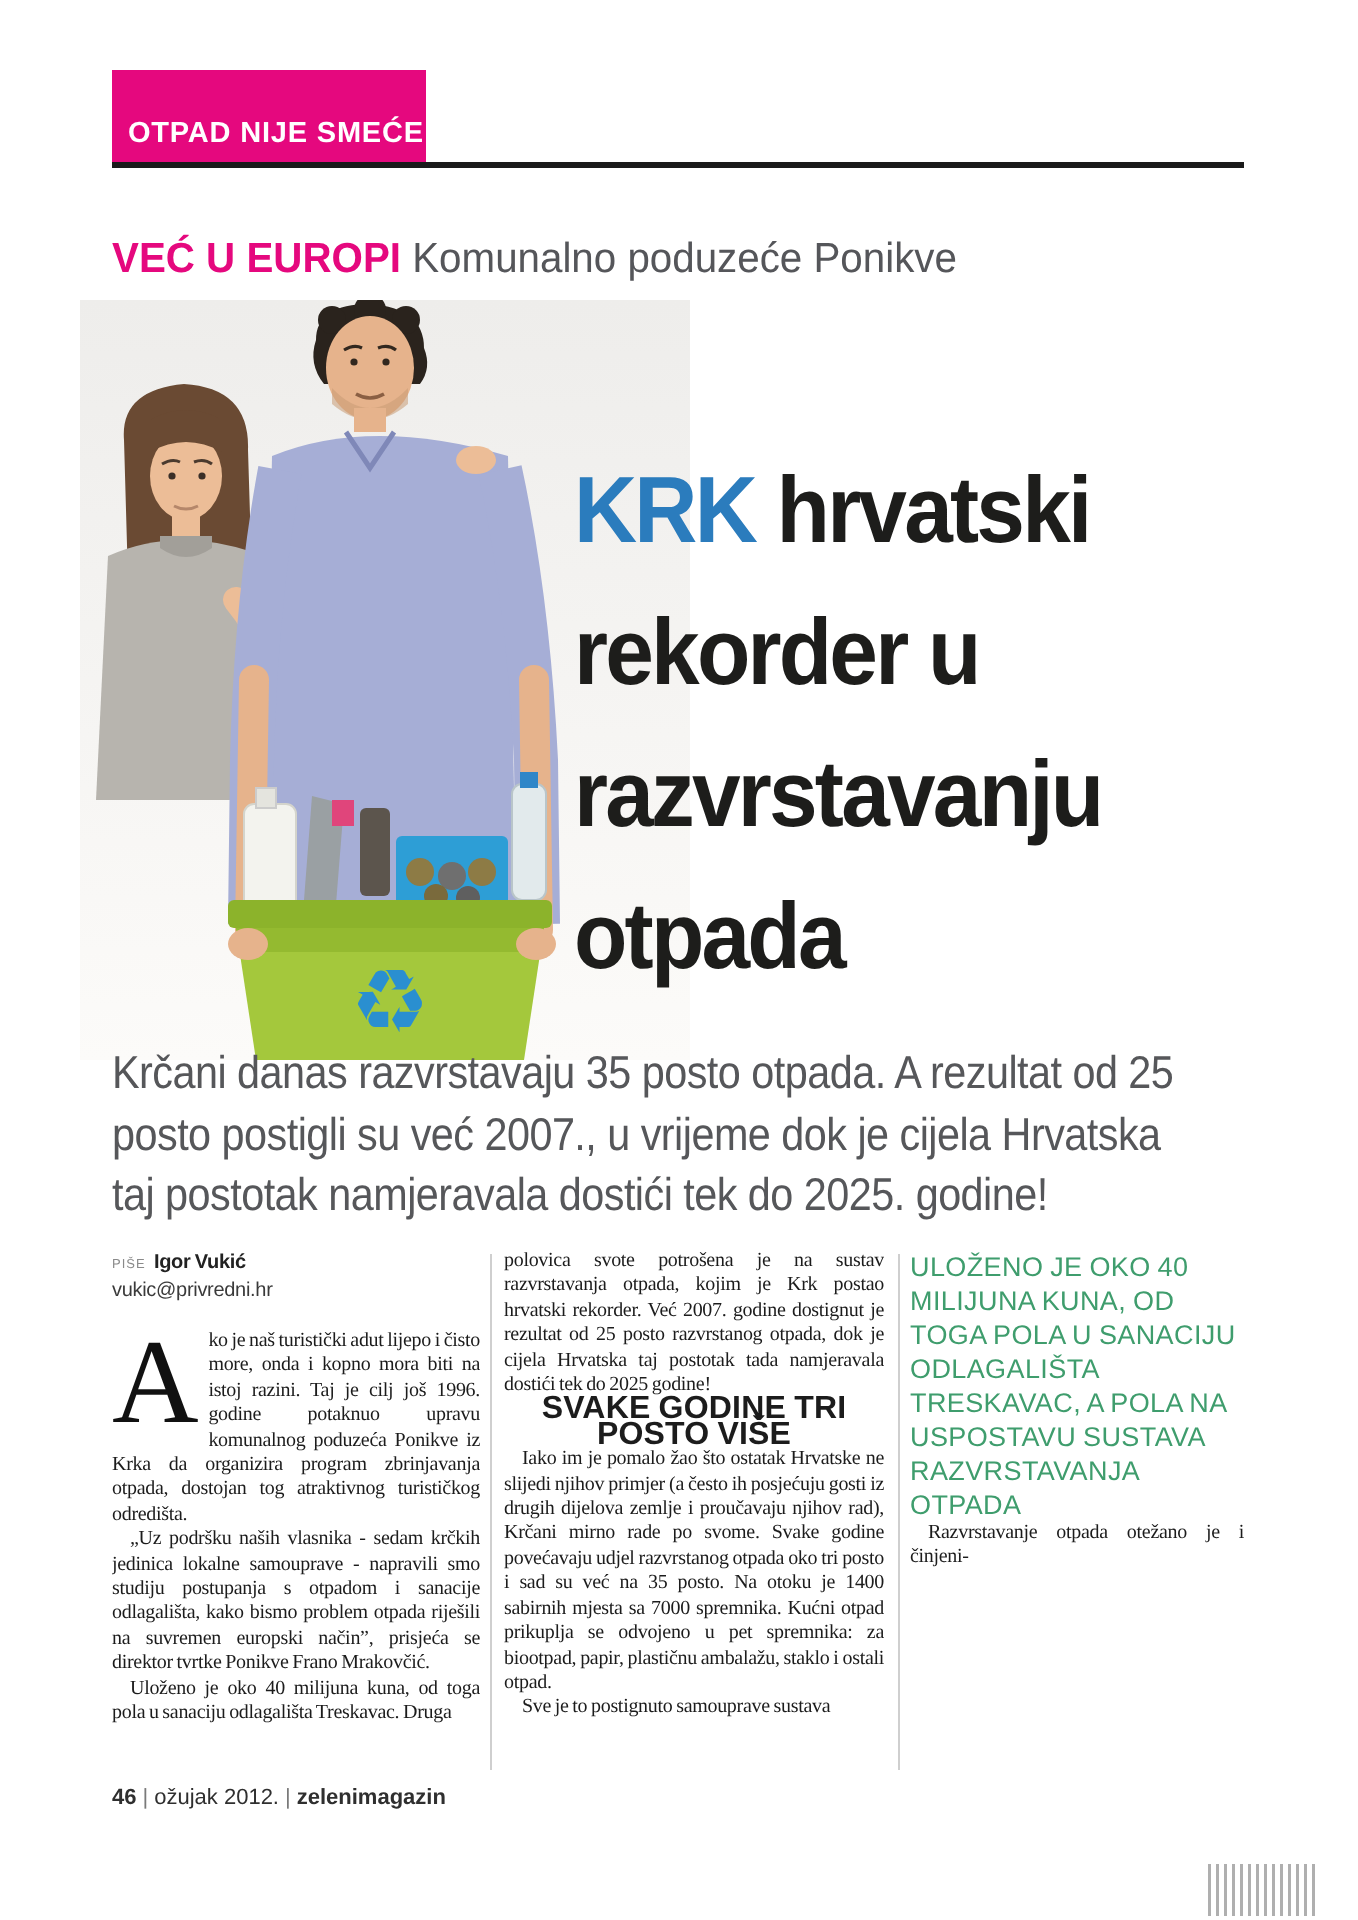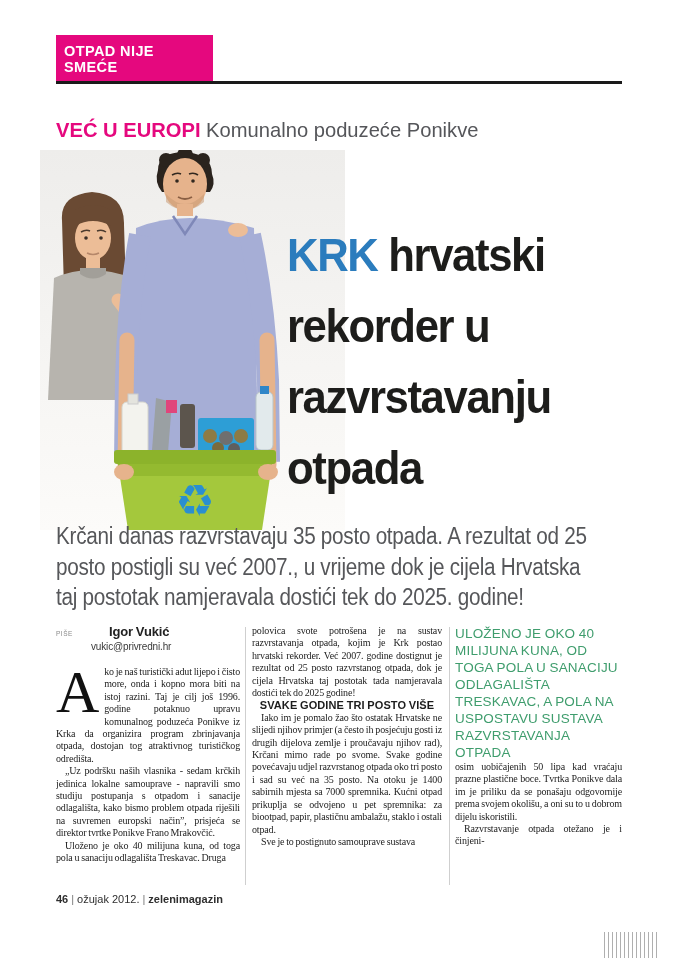--- a/index.html
+++ b/index.html
@@ -5,21 +5,21 @@
   * { margin:0; padding:0; box-sizing:border-box; }
   html,body { background:#e9e9e9; }
   .page {
     position:relative; width:679px; height:960px; margin:0 auto;
     background:#ffffff; overflow:hidden;
     font-family:"Liberation Sans", sans-serif; color:#1d1d1b;
   }
   
   .kicker-box {
     position:absolute; left:56px; top:35px; width:157px; height:46px;
-    background:#e5087e; display:flex; align-items:flex-end; padding:0 16px 6px 8px;
+    background:#e5087e; display:flex; align-items:flex-end; padding:0 0 6px 8px;
   }
   .kicker-box span { color:#fff; font-weight:bold; font-size:14.5px; letter-spacing:.4px; }
   .top-rule { position:absolute; left:56px; top:81px; width:566px; height:3px; background:#1a1a1a; }
   
   .overline { position:absolute; left:56px; top:117px; font-size:21px; line-height:26px; white-space:nowrap;
               transform:scaleX(.96); transform-origin:left; }
   .overline .hl { color:#e5087e; font-weight:bold; }
   .overline .rest { color:#55565a; font-weight:normal; }
   
   .photo { position:absolute; left:40px; top:150px; width:305px; height:380px; z-index:1; }
@@ -41,27 +41,27 @@
   .col1 { left:56px;  width:184px; }
   .col2 { left:252px; width:190px; }
   .col3 { left:455px; width:167px; }
   .vrule { position:absolute; top:627px; height:258px; width:1px; background:#cfcfcf; }
   .vrule.r1 { left:245px; } .vrule.r2 { left:449px; }
   .col p { margin:0; }
   .col p.indent { text-indent:9px; }
   
   .byline { font-family:"Liberation Sans", sans-serif; margin-bottom:13px; line-height:13px; }
   .byline .pise { font-size:6.5px; color:#8a8a8a; letter-spacing:.5px; margin-right:2px; }
-  .byline .name { font-size:13px; font-weight:bold; color:#222;margin-left:32px; }
-  .byline .mail { font-size:10px; color:#3a3a3a;margin-left:35px; }
+  .byline .name { font-size:10px; font-weight:bold; color:#222; }
+  .byline .mail { font-size:10px; color:#3a3a3a; }
   
   .dropcap { float:left; font-family:"Liberation Serif", serif; font-size:60px; line-height:48px;
              padding:2px 5px 0 0; color:#111; }
   
-  .subhead { font-family:"Liberation Sans", sans-serif; font-size:11px; font-weight:bold;
+  .subhead { font-family:"Liberation Sans", sans-serif; font-size:16px; font-weight:bold;
              color:#1c1c1c; text-align:center; letter-spacing:.1px; margin:9px 0 3px; text-indent:0; }
   
   .pullquote { font-family:"Liberation Sans", sans-serif; color:#3f9d6d; font-size:13.5px;
                line-height:17px; letter-spacing:.2px; text-align:left; margin:12px 0 9px; }
   
   .footer { position:absolute; left:56px; top:893px; font-size:11px; color:#2f2f2f;text-align:right; }
   .footer .b { font-weight:bold; }
   .footer .sep { color:#7a7a7a; margin:0 3px; }
   
   .barcode { position:absolute; left:604px; top:932px; width:54px; height:26px; opacity:.5;
@@ -188,21 +188,20 @@
 
   <div class="col col2">
     <p>polovica svote potrošena je na sustav razvrstavanja otpada, kojim je Krk postao hrvatski rekorder. Već 2007. godine dostignut je rezultat od 25 posto razvrstanog otpada, dok je cijela Hrvatska taj postotak tada namjeravala dostići tek do 2025 godine!</p>
     <p class="subhead">SVAKE GODINE TRI POSTO VIŠE</p>
     <p class="indent">Iako im je pomalo žao što ostatak Hrvatske ne slijedi njihov primjer (a često ih posjećuju gosti iz drugih dijelova zemlje i proučavaju njihov rad), Krčani mirno rade po svome. Svake godine povećavaju udjel razvrstanog otpada oko tri posto i sad su već na 35 posto. Na otoku je 1400 sabirnih mjesta sa 7000 spremnika. Kućni otpad prikuplja se odvojeno u pet spremnika: za biootpad, papir, plastičnu ambalažu, staklo i ostali otpad.</p>
     <p class="indent">Sve je to postignuto samouprave sustava</p>
   </div>
 
   <div class="col col3">
     <p class="pullquote">ULOŽENO JE OKO 40 MILIJUNA KUNA, OD TOGA POLA U SANACIJU ODLAGALIŠTA TRESKAVAC, A POLA NA USPOSTAVU SUSTAVA RAZVRSTAVANJA OTPADA</p>
-    <p>osim uobičajenih 50 lipa kad vraćaju prazne plastične boce. Tvrtka Ponikve dala im je priliku da se ponašaju odgovornije prema svojem okolišu, a oni su to u dobrom dijelu iskoristili.</p>
     <p class="indent">Razvrstavanje otpada otežano je i činjeni-</p>
   </div>
 
   <div class="footer">
     <span class="b">46</span><span class="sep">|</span><span>ožujak 2012.</span><span class="sep">|</span><span class="b">zelenimagazin</span>
   </div>
 
   <div class="barcode"></div>
 
 </div>

